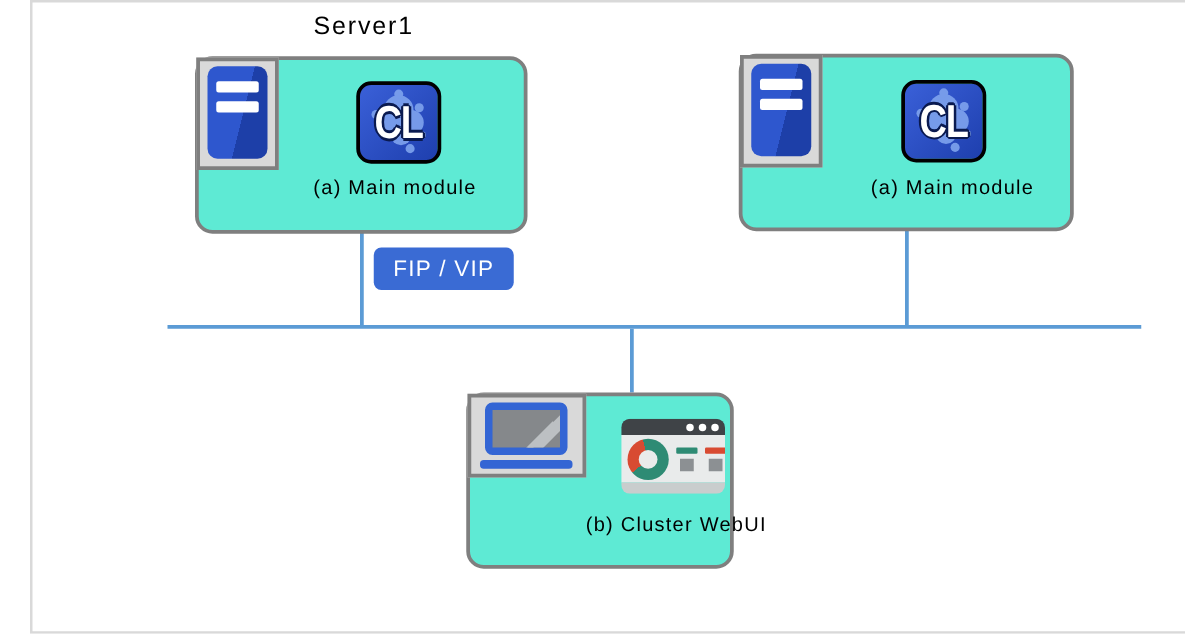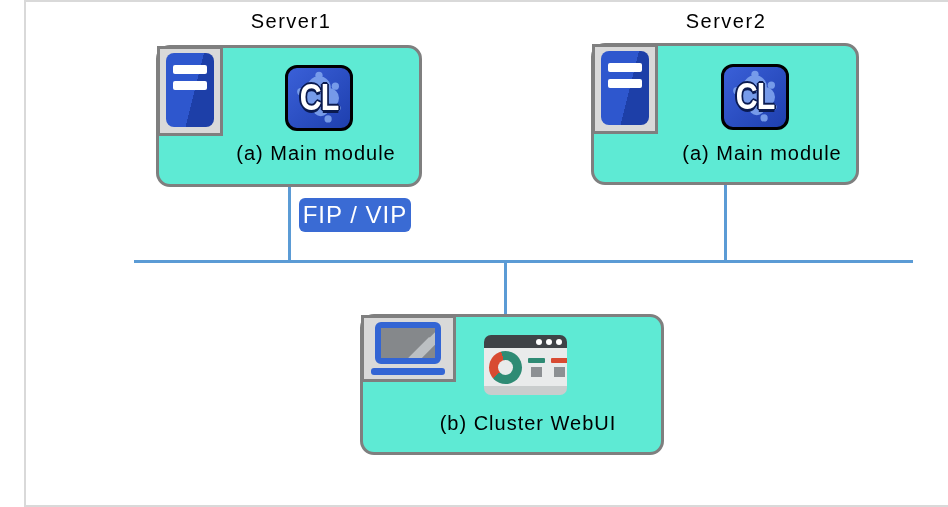--- a/index.html
+++ b/index.html
@@ -6,21 +6,21 @@
   .canvas{
     position:relative;width:948px;height:507px;box-sizing:border-box;
     background:#fff;border:2px solid var(--canvasborder,#d9d9d9);
     font-family:"Liberation Sans",sans-serif;color:#000;overflow:hidden;margin-left:24px;
   }
   .node-title{position:absolute;font-size:20px;line-height:23px;text-align:center;letter-spacing:1.5px;}
   .node-box{
     position:absolute;background:#5eead4;border:3px solid var(--border,#7f7f7f);
     border-radius:14px;box-sizing:border-box;
   }
-  .module-label{position:absolute;font-size:20px;letter-spacing:1px;text-align:center;white-space:pre;}
+  .module-label{position:absolute;font-size:16px;letter-spacing:1px;text-align:center;white-space:pre;}
   
   .hw-icon{position:absolute;background:var(--iconbg,#d9d9d9);border:3px solid var(--border,#808080);box-sizing:border-box;}
   .server-icon{width:66px;height:90px;left:-2px;top:-2px;}
   .tower{
     position:absolute;left:6px;top:4px;width:48px;height:74px;border-radius:8px;
     background:linear-gradient(104deg,var(--towerlight,#2e57ce) 57%,var(--towerdark,#1d3fa8) 57%);
   }
   .tower .bar{width:34px;height:9px;background:#fff;border-radius:2px;margin:0 0 7px 7px;}
   .tower .bar:first-child{margin-top:12px;}
   
@@ -32,21 +32,21 @@
   .cl-blob{position:absolute;left:0;top:0;width:100%;height:100%;}
   .cl-text{
     position:relative;font-size:33px;font-weight:bold;color:#fff;letter-spacing:-1px;
     transform:scale(.92,1.12);
     text-shadow:-2px 0 0 #0a1a50,2px 0 0 #0a1a50,0 -2px 0 #0a1a50,0 2px 0 #0a1a50,
                 -1px -1px 0 #0a1a50,1px 1px 0 #0a1a50,1px -1px 0 #0a1a50,-1px 1px 0 #0a1a50;
   }
   
   .badge{
     position:absolute;left:273px;top:196px;width:112px;height:34px;border-radius:6px;
-    background:var(--badge,#3a6bd4);color:#fff;font-size:24px;line-height:34px;
+    background:var(--badge,#3a6bd4);color:#fff;font-size:18px;line-height:34px;
     text-align:center;letter-spacing:1px;
   }
   
   .net{position:absolute;background:var(--line,#5b9bd5);}
   
   .laptop-icon{width:95px;height:67px;left:-2px;top:-2px;}
   .laptop-screen{
     position:absolute;left:11px;top:4px;width:66px;height:42px;box-sizing:border-box;
     border:6px solid var(--laptopblue,#3365d4);border-radius:6px;
     background:var(--screengray,#85888b);overflow:hidden;
@@ -76,21 +76,20 @@
   .stat-sq{width:11px;height:10px;background:var(--statgray,#8c9093);}
   .webui-bottombar{height:9px;background:var(--browserbottom,#c9cdcd);}
   .caption{position:absolute;font-size:20px;letter-spacing:1px;text-align:center;white-space:pre;}
 </style>
 </head>
 <body>
 
 <div class="canvas">
 
   <div class="node-title" style="left:190px;top:8px;width:150px;">Server1</div>
-  <div class="node-title" style="left:625px;top:8px;width:150px;">Server2</div>
 
   <div class="net" style="left:262px;top:184px;width:3px;height:76px;"></div>
   <div class="net" style="left:698px;top:182px;width:3px;height:78px;"></div>
   <div class="net" style="left:108px;top:258px;width:779px;height:3px;"></div>
   <div class="net" style="left:478px;top:261px;width:3px;height:51px;"></div>
 
   <div class="node-box" style="left:130px;top:43px;width:266px;height:142px;">
     <div class="hw-icon server-icon">
       <div class="tower">
         <div class="bar"></div>
@@ -137,21 +136,21 @@
           <circle cx="55" cy="44" r="3"></circle>
         </g>
       </svg>
       <span class="cl-text">CL</span>
     </div>
     <div class="module-label" style="left:78px;top:96px;width:180px;">(a) Main module</div>
   </div>
 
   <div class="badge">FIP / VIP</div>
 
-  <div class="node-box" style="left:334px;top:312px;width:304px;height:141px;">
+  <div class="node-box" style="left:347px;top:312px;width:214px;height:141px;">
     <div class="hw-icon laptop-icon">
       <div class="laptop-screen">
         <div class="stripe s1"></div>
           <div class="stripe s2"></div>
       </div>
       <div class="laptop-base"></div>
     </div>
     <div class="webui-icon" style="left:121px;top:18px;">
       <div class="webui-titlebar">
         <span class="dot"></span>

